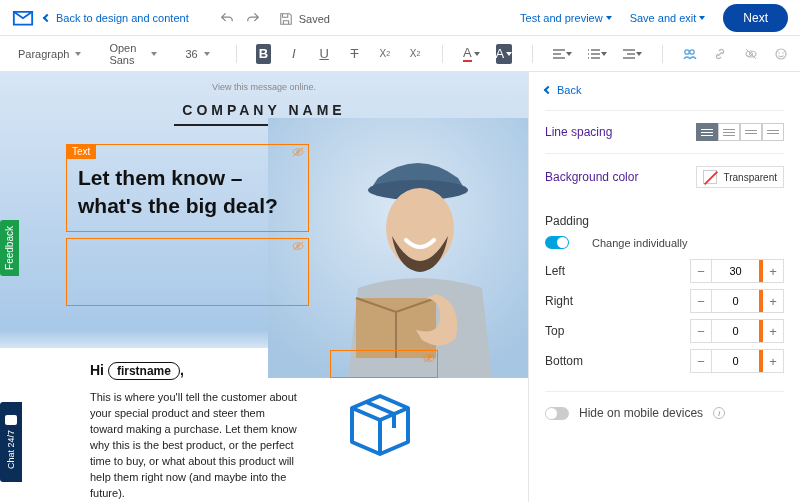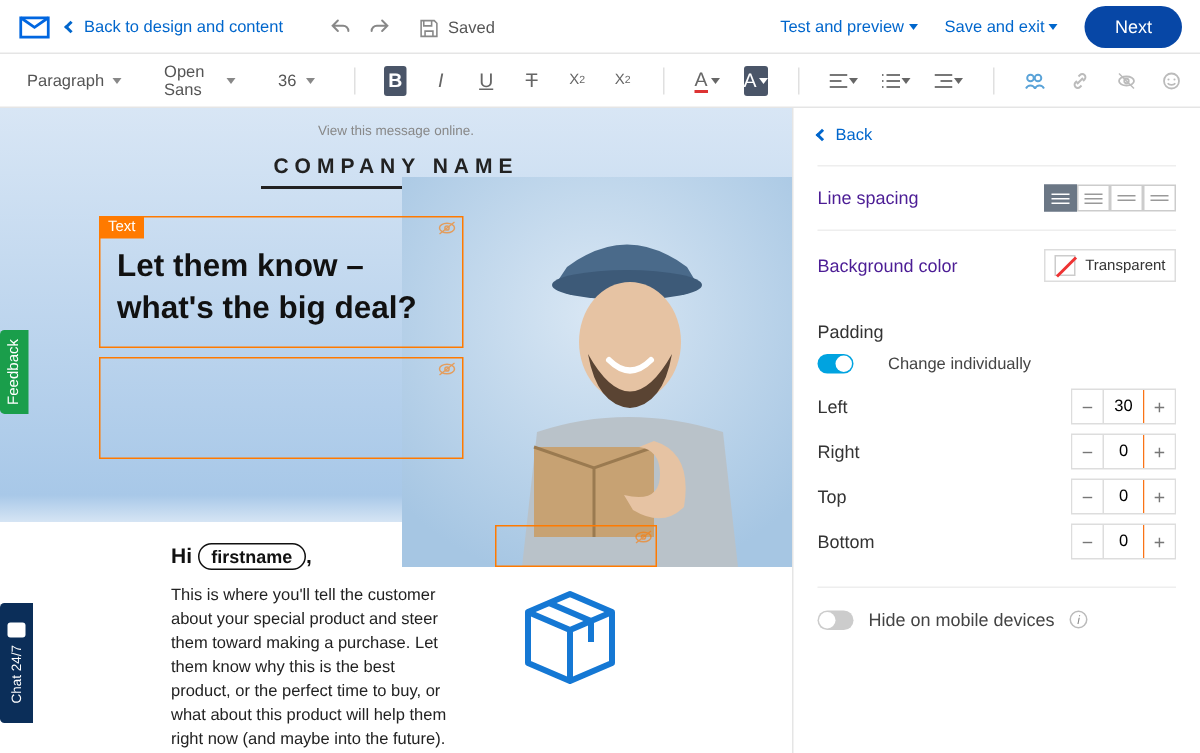--- a/index.html
+++ b/index.html
@@ -28,21 +28,21 @@
 .company{text-align:center;font-size:14px;font-weight:700;letter-spacing:4px;color:#222;padding-bottom:6px;border-bottom:2px solid #222;width:180px;margin:4px auto 12px}
 .hero{position:relative;height:210px}
 .photo{position:absolute;right:0;top:-20px;width:260px;height:260px}
 .sel-box{position:absolute;border:1px solid #ff7a00}
 .sel-top{left:66px;top:6px;width:243px;height:88px;border:1px solid #ff7a00}
 .sel-bot{left:66px;top:100px;width:243px;height:68px}
 .sel-tag{position:absolute;left:66px;top:6px;transform:translateY(-0%);background:#ff7a00;color:#fff;font-size:10px;padding:2px 6px}
 .eye-sm{position:absolute;right:4px;top:2px;width:12px;height:10px;opacity:.6}
 .headline{position:absolute;left:78px;top:26px;font-size:21px;font-weight:700;color:#111;line-height:1.35}
 .body-area{background:#fff;padding:14px 0 0 0;display:flex}
-.body-left{width:300px;padding-left:114px}
+.body-left{width:300px;padding-left:90px}
 .greet{font-size:14px;font-weight:700;color:#111;margin-bottom:10px}
 .token{display:inline-block;border:1.5px solid #111;border-radius:10px;padding:1px 8px;font-size:12px}
 .body-text{font-size:11px;line-height:1.45;color:#222}
 .body-right{position:relative;margin-left:20px;width:120px}
 .right-sel{position:absolute;left:10px;top:-12px;width:108px;height:28px;border:1px solid #ff7a00}
 .right-sel .eye-sm{right:2px;top:2px}
 .box-icon{margin-top:22px;margin-left:20px}
 .panel{width:272px;border-left:1px solid #e5e5e5;background:#fff;padding:12px 16px;overflow:auto}
 .panel-back{color:#0066cc;font-size:11px;cursor:pointer;display:flex;align-items:center;margin-bottom:14px}
 .prop-row{display:flex;align-items:center;justify-content:space-between;padding:12px 0;border-top:1px solid #eee}
@@ -58,21 +58,21 @@
 .bg-swatch .diag::after{content:"";position:absolute;left:-2px;top:6px;width:18px;height:2px;background:#e33;transform:rotate(-45deg)}
 .section-title{font-size:12px;color:#333;margin:14px 0 8px}
 .toggle-row{display:flex;align-items:center;gap:23px;font-size:11px;color:#444;margin-bottom:10px}
 .toggle{width:24px;height:13px;border-radius:7px;background:#00a3e0;position:relative;cursor:pointer}
 .toggle .knob{position:absolute;right:1px;top:1px;width:11px;height:11px;border-radius:50%;background:#fff}
 .toggle.off{background:#ccc}
 .toggle.off .knob{left:1px;right:auto}
 .pad-row{display:flex;align-items:center;justify-content:space-between;margin:6px 0}
 .stepper{display:flex;align-items:center;border:1px solid #ddd}
 .stepper button{width:20px;height:22px;border:none;background:#fff;color:#777;cursor:pointer;font-size:13px}
-.stepper input{width:28px;height:22px;border:none;border-left:1px solid #ddd;border-right:1px solid #f97316;text-align:center;font-size:11px}
+.stepper input{width:52px;height:22px;border:none;border-left:1px solid #ddd;border-right:4px solid #f97316;text-align:center;font-size:11px}
 .hide-row{display:flex;align-items:center;gap:10px;margin-top:18px;padding-top:14px;border-top:1px solid #eee;font-size:12px;color:#444}
 .info-ic{width:12px;height:12px;border:1px solid #bbb;border-radius:50%;display:inline-flex;align-items:center;justify-content:center;font-size:8px;font-style:italic;color:#888}
 .feedback-tab{position:absolute;left:0;top:220px;background:#1a9e4b;color:#fff;font-size:10px;padding:6px 4px;writing-mode:vertical-rl;transform:rotate(180deg);cursor:pointer;border-radius:0 3px 3px 0}
 .chat-tab{position:absolute;left:0;bottom:20px;width:22px;height:80px;background:#0b2e59;color:#fff;font-size:9px;writing-mode:vertical-rl;transform:rotate(180deg);display:flex;align-items:center;justify-content:center;gap:4px;cursor:pointer;border-radius:0 3px 3px 0}
 .chat-tab .bubble{width:12px;height:10px;background:#fff;border-radius:2px;transform:rotate(180deg)}
 </style>
 </head>
 <body>
 
 <div class="top-bar">

